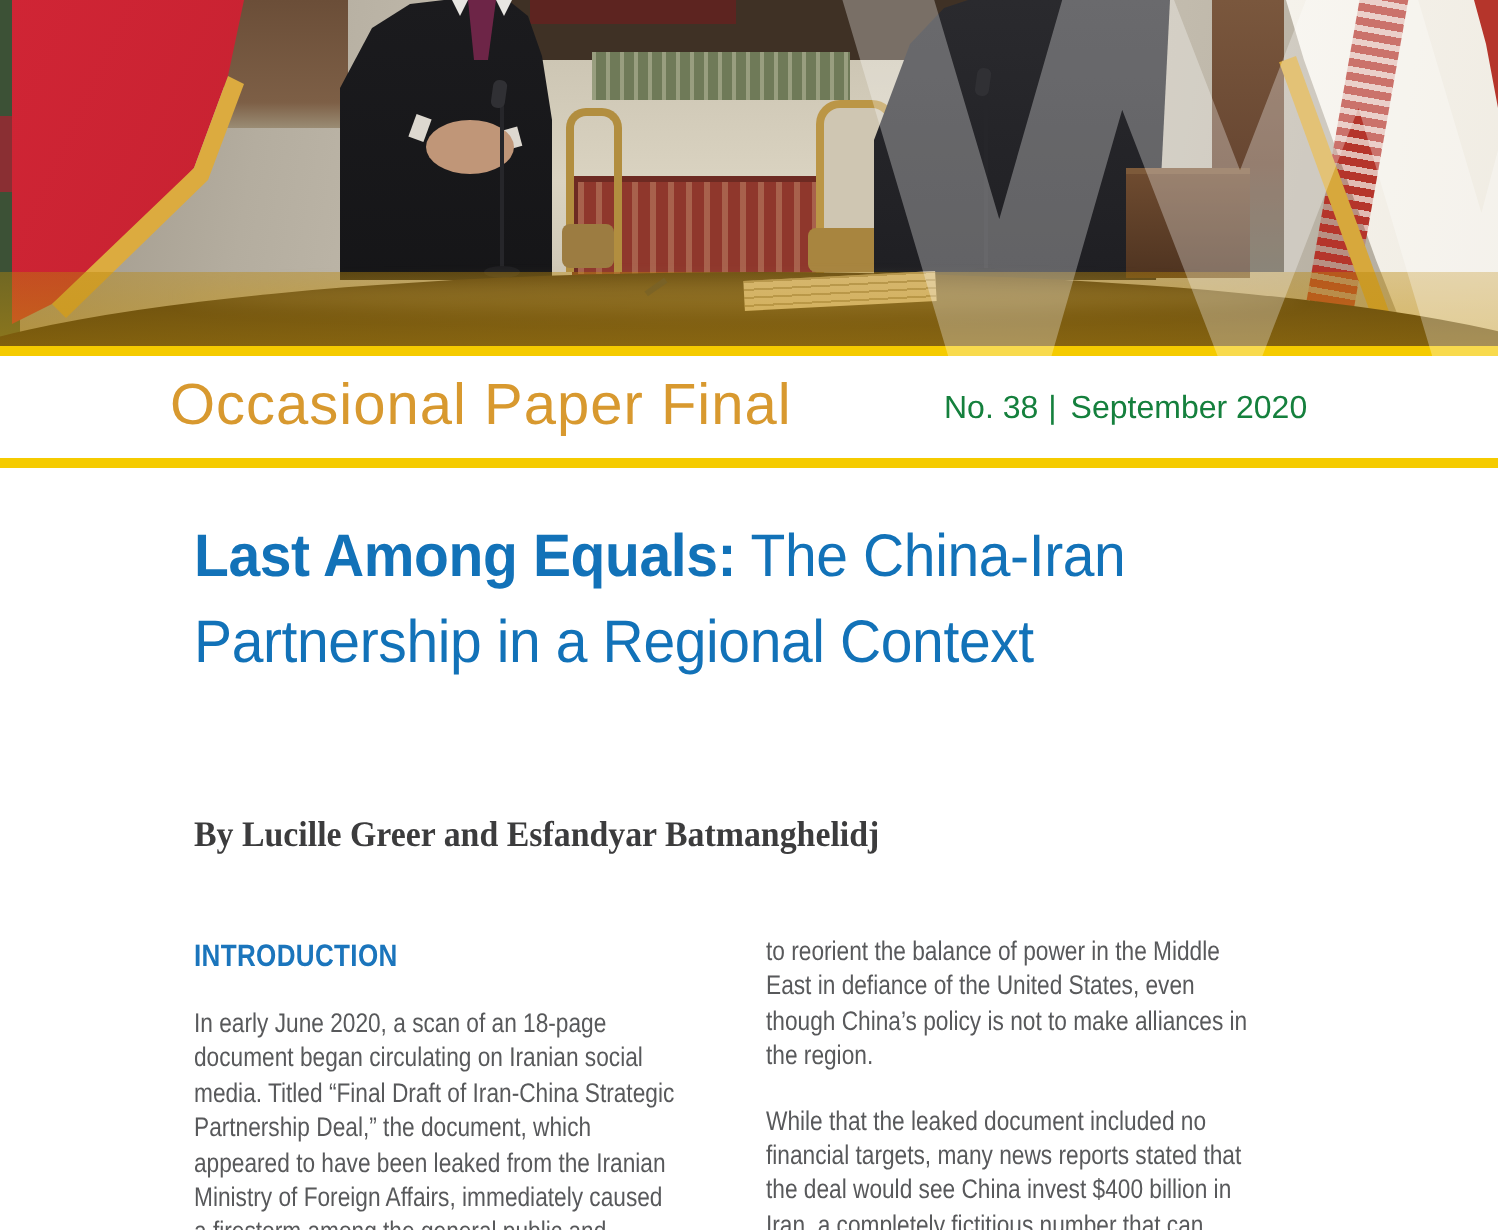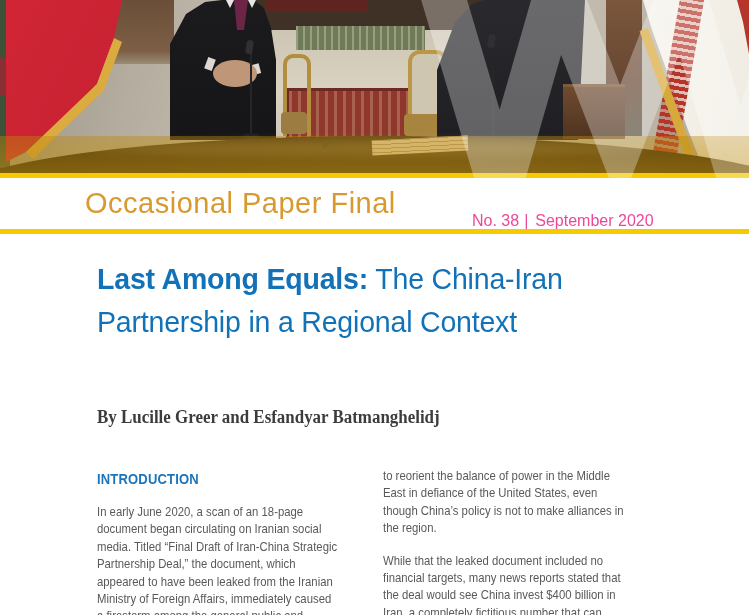--- a/index.html
+++ b/index.html
@@ -72,21 +72,21 @@
   .table-pen{left:322px;top:142px;width:12px;height:3px;background:#44423c;transform:rotate(-35deg);}
   .gold-overlay{left:0;top:136px;width:749px;height:37px;
       background:linear-gradient(180deg,rgba(186,135,10,.42),rgba(193,143,12,.60));}
   .gold-bar-top{left:0;top:173px;width:749px;height:5px;background:#F5CB00;}
   .w-watermark{left:0;top:0;width:749px;height:178px;}
 
   
   .banner{position:absolute;left:0;top:178px;width:749px;height:51px;background:#ffffff;
       display:flex;align-items:baseline;}
   .series-title{position:absolute;left:85px;top:9px;font-size:29px;letter-spacing:.5px;color:#D8992F;font-weight:400;}
-  .issue-info{position:absolute;left:472px;top:18px;font-size:16px;color:#ec4899;margin-top:16px;}
+  .issue-info{position:absolute;left:472px;top:18px;font-size:16px;color:#15803d;}
   .issue-info .sep{padding:0 7px 0 5px;}
   .banner-rule{position:absolute;left:0;top:229px;width:749px;height:5px;background:#F5CB00;}
 
   
   .paper-title{position:absolute;left:97px;top:257px;width:560px;margin:0;
       font-size:30px;line-height:43px;font-weight:400;color:#1272B8;letter-spacing:-.2px;
       transform:scaleX(.95);transform-origin:left top;}
   .paper-title b{font-weight:700;}
   .byline{position:absolute;left:97px;top:407px;font-family:"Liberation Serif",serif;
       font-size:18px;font-weight:700;color:#3C3C3D;transform:scaleX(.94);transform-origin:left top;white-space:nowrap;}

